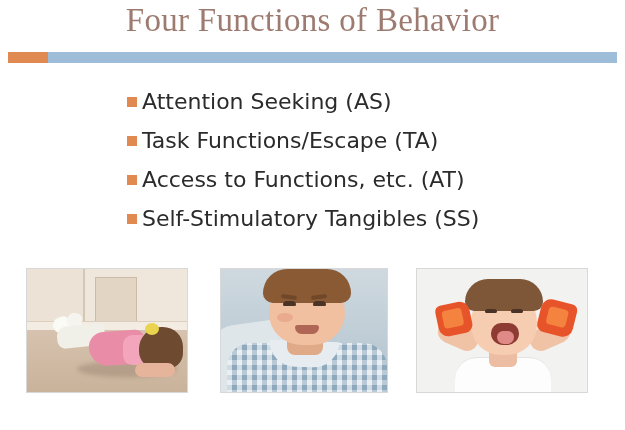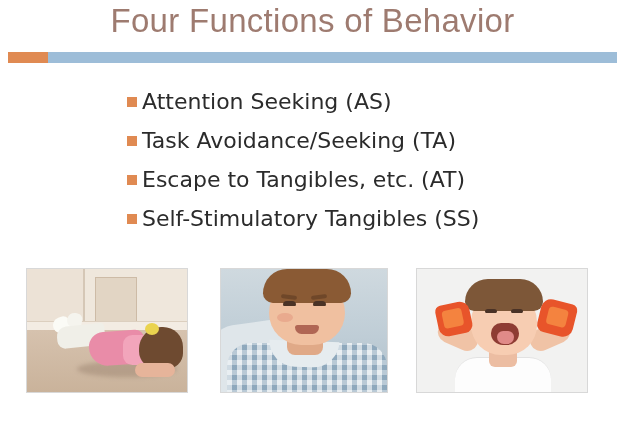--- a/index.html
+++ b/index.html
@@ -19,21 +19,21 @@
     height: 430px;
     background: #ffffff;
     box-sizing: border-box;
   }
   .title {
     position: absolute;
     top: 2px;
     left: 0;
     width: 625px;
     text-align: center;
-    font-family: Liberation Sans, sans-serif;
+    font-family: Liberation Serif, serif;
     font-size: 33px;
     font-weight: normal;
     color: #9e7b70;
     letter-spacing: 0.3px;
     white-space: nowrap;
   }
   .rule {
     position: absolute;
     top: 52px;
     left: 8px;
@@ -289,25 +289,25 @@
     <div class="rule-right"></div>
   </div>
 
   <div class="bullets">
     <div class="bullet">
       <span class="bullet-marker"></span>
       <span class="bullet-text">Attention Seeking (AS)</span>
     </div>
     <div class="bullet">
       <span class="bullet-marker"></span>
-      <span class="bullet-text">Task Avoidance/Seeking (TA)</span>
+      <span class="bullet-text">Task Functions/Escape (TA)</span>
     </div>
     <div class="bullet">
       <span class="bullet-marker"></span>
-      <span class="bullet-text">Escape to Tangibles, etc. (AT)</span>
+      <span class="bullet-text">Access to Functions, etc. (AT)</span>
     </div>
     <div class="bullet">
       <span class="bullet-marker"></span>
       <span class="bullet-text">Self-Stimulatory Tangibles (SS)</span>
     </div>
   </div>
 
   <div class="photos">
 
     <div class="photo photo-1">

